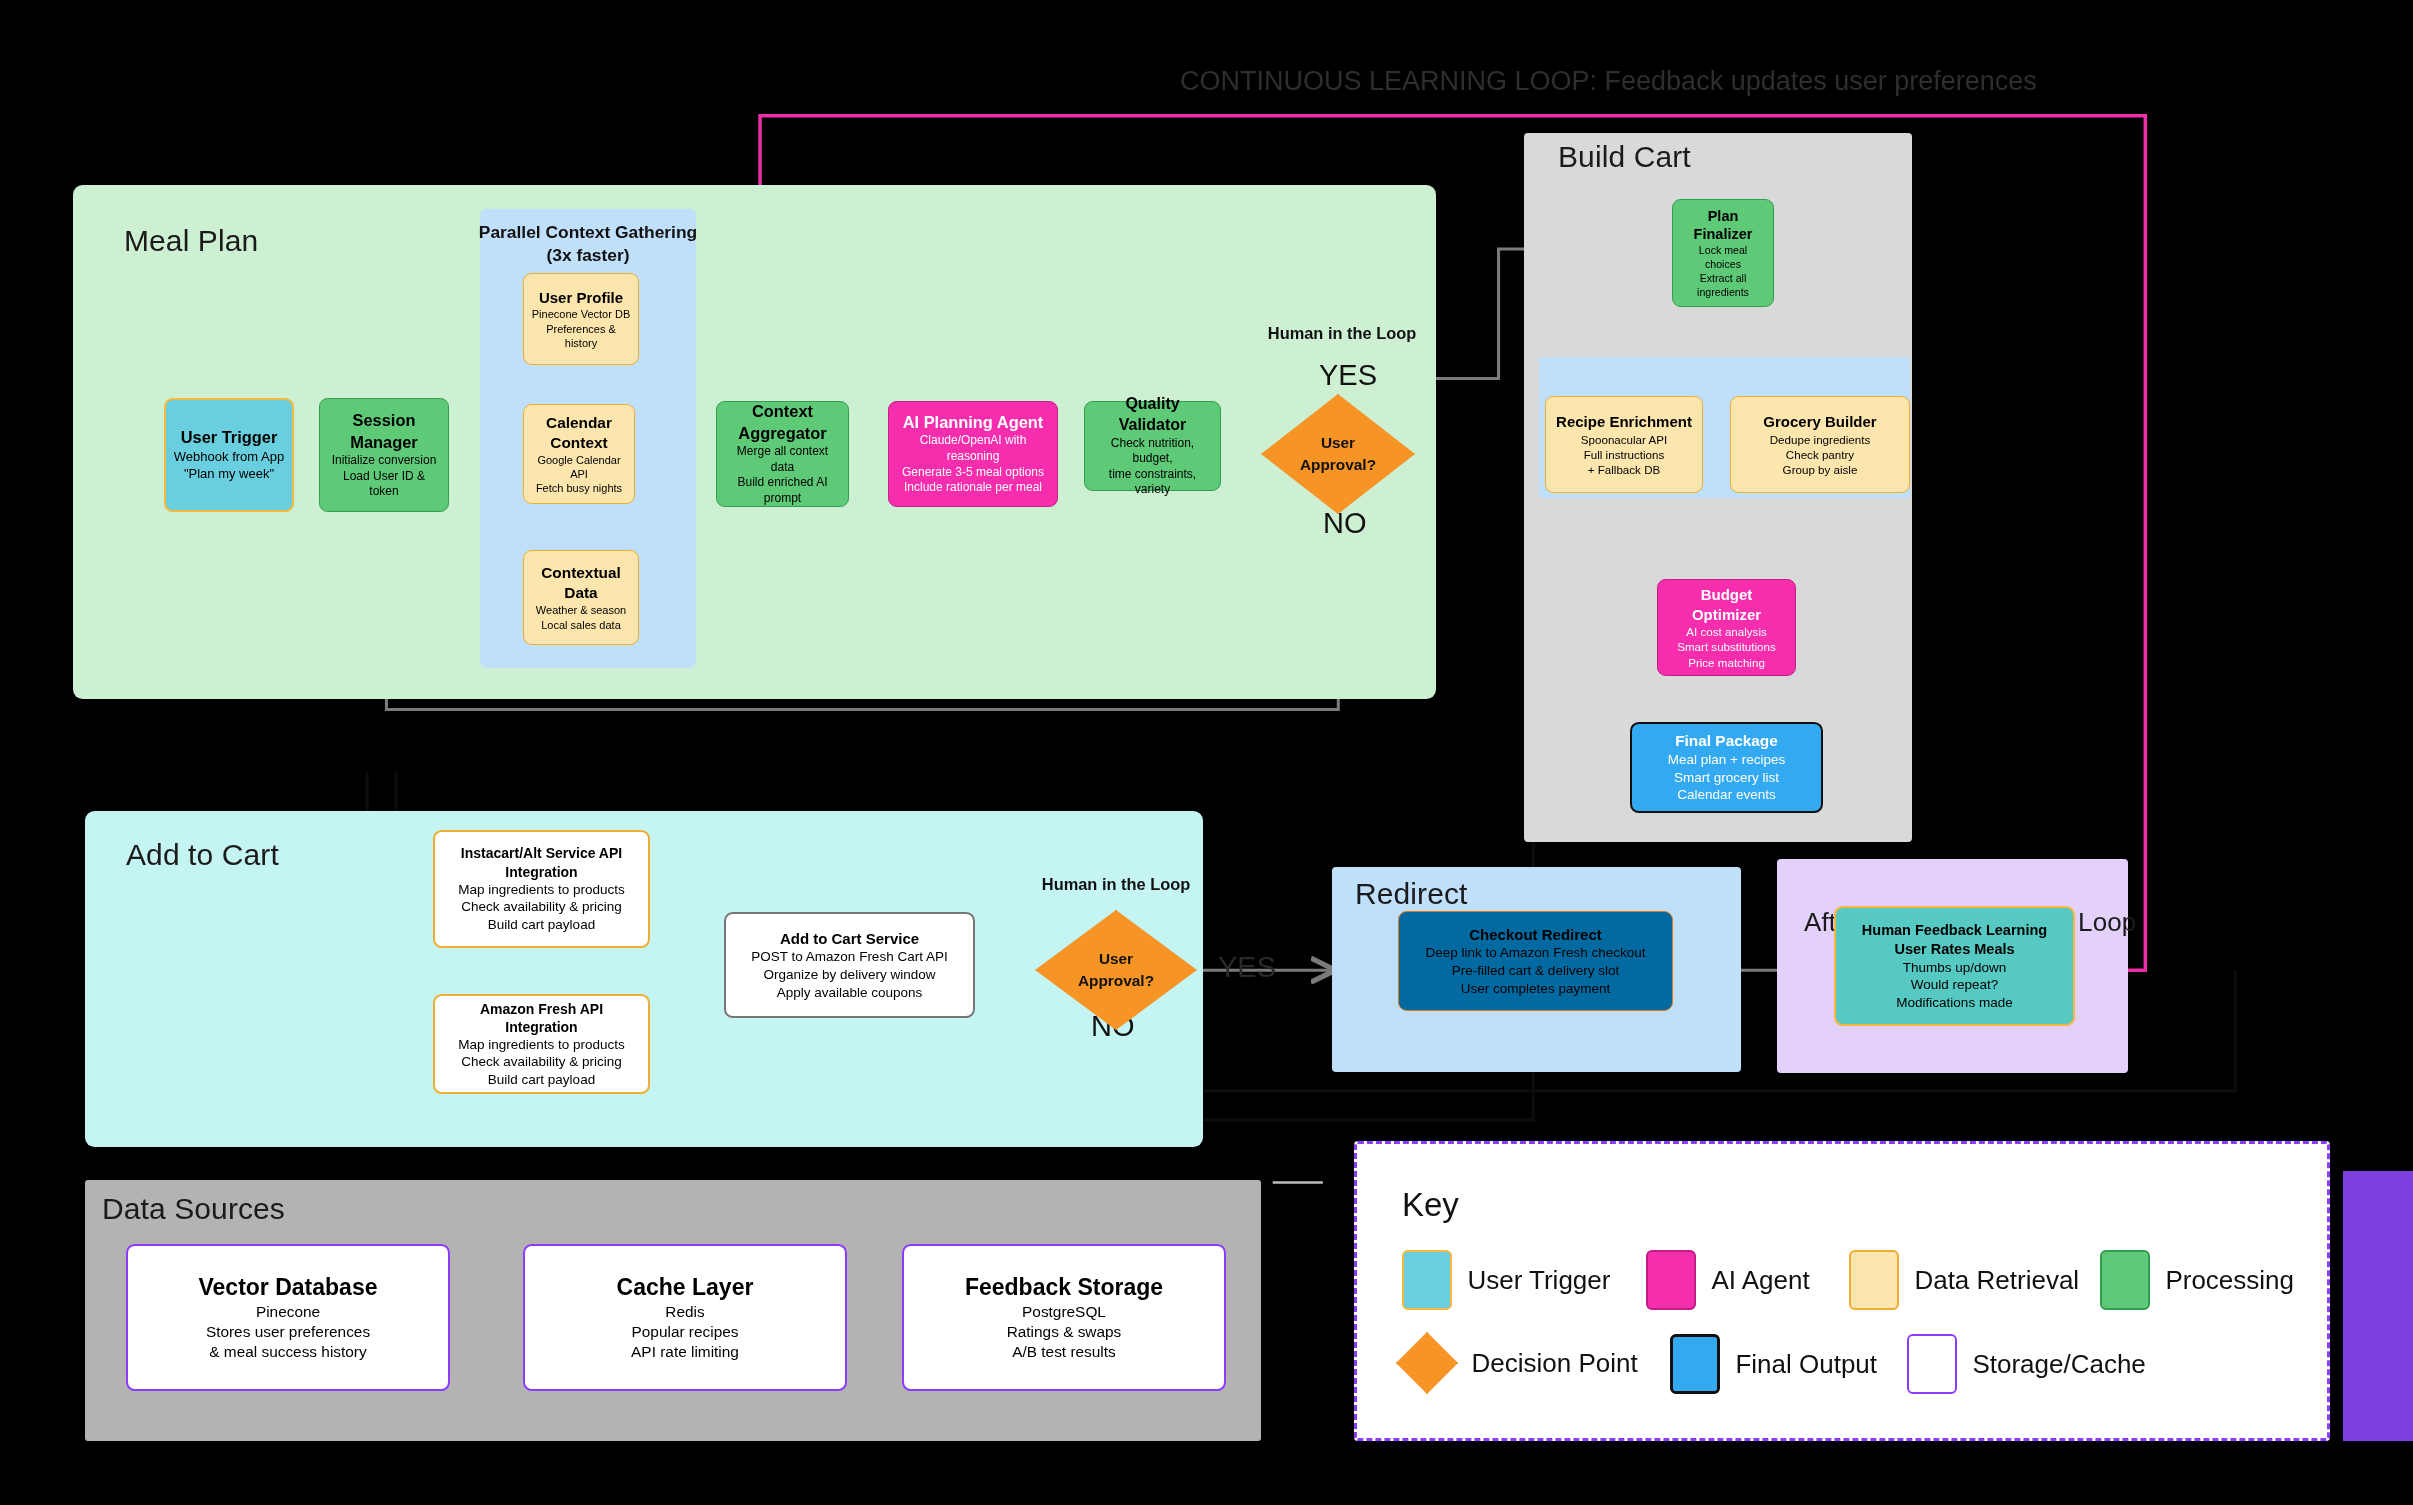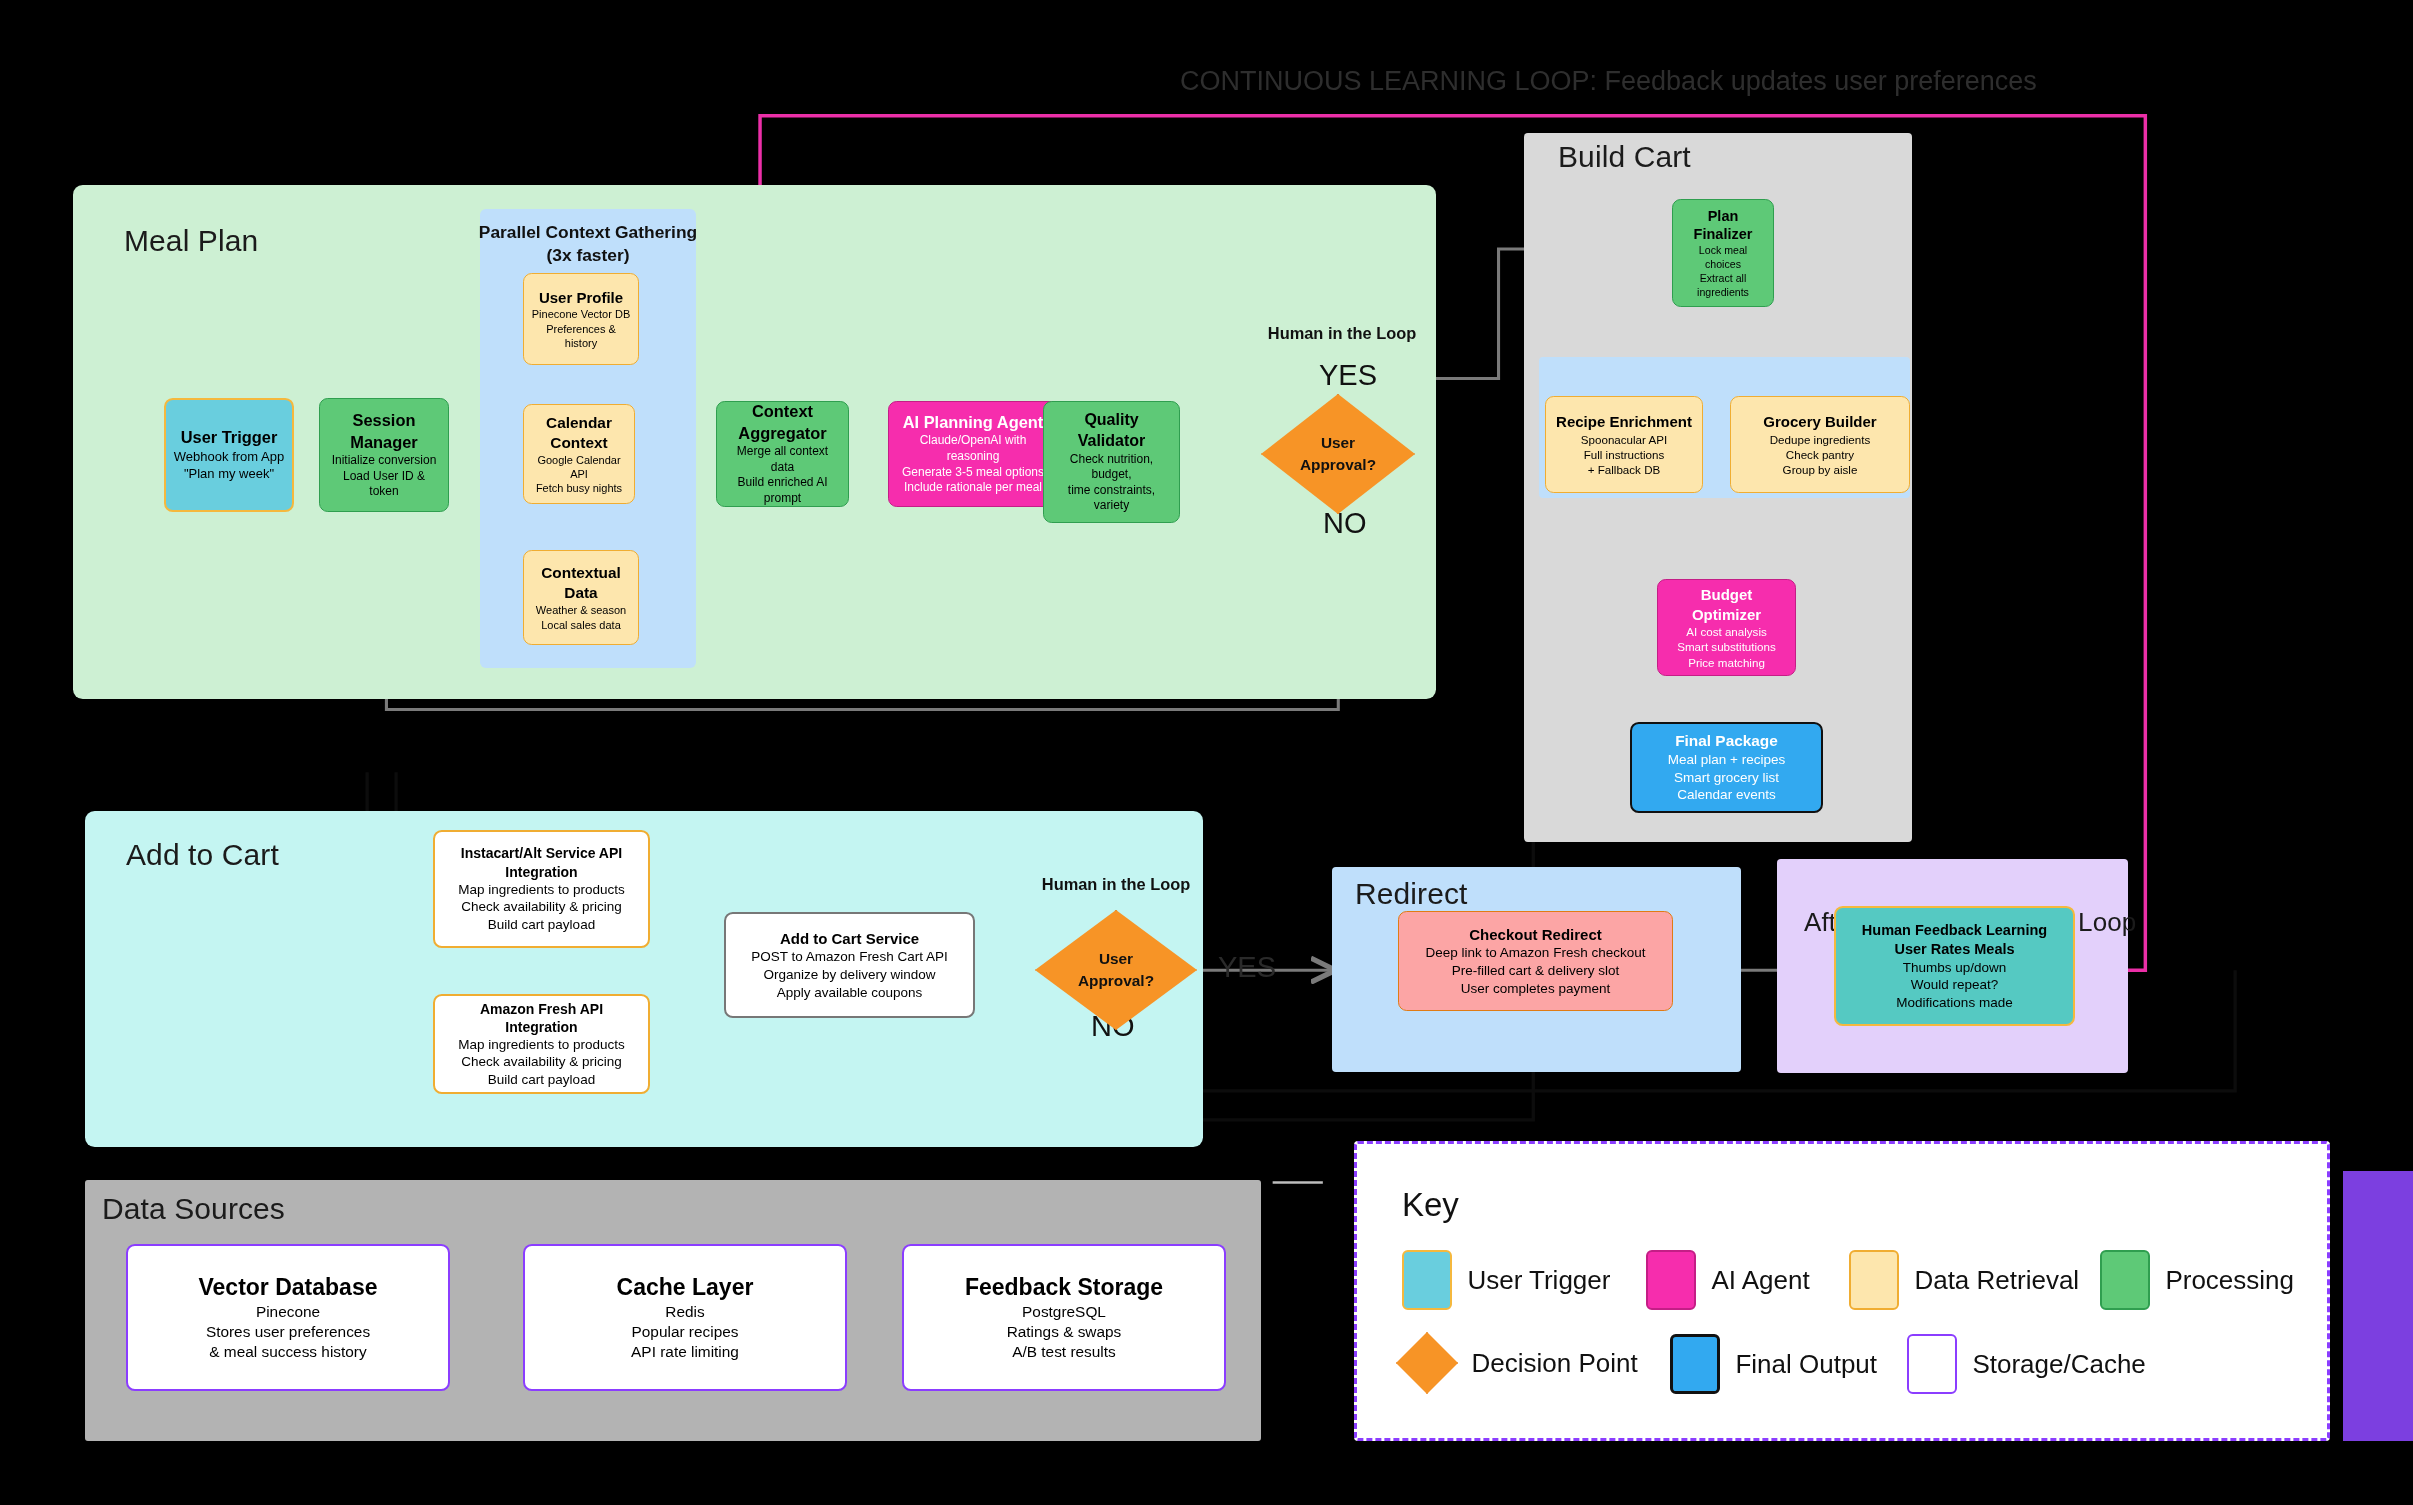--- a/index.html
+++ b/index.html
@@ -21,21 +21,21 @@
   .node .s{font-weight:normal;}
 
   .n-user   {background:#69cede;border:2.9px solid #f5b83d;}
   .n-proc   {background:#5ec977;border:1.9px solid #2f9e4f;}
   .n-ai     {background:#f62dad;border:1.9px solid #c41e86;color:#fff;}
   .n-data   {background:#fde6ad;border:1.9px solid #f0ad32;}
   .n-final  {background:#32a9f0;border:2.9px solid #111;color:#fff;}
   .n-store  {background:#ffffff;border:2.9px solid #8b3dff;}
   .n-white  {background:#ffffff;border:2.9px solid #f0ad32;}
   .n-greyw  {background:#ffffff;border:2.9px solid #777;}
-  .n-orange {background:#fca5a5;border:1.9px solid #e07b14;}
+  .n-orange {background:#0369a1;border:1.9px solid #e07b14;}
   .n-teal   {background:#55c9c2;border:2.9px solid #f5b83d;}
 
   
   .diamond{position:absolute;}
   .diamond .shape{position:absolute;inset:0;background:#f79426;
       border:1.9px solid #e07b14;
       clip-path:polygon(50% 0,100% 50%,50% 100%,0 50%);}
   .diamond .lbl{position:absolute;inset:0;display:flex;flex-direction:column;
       align-items:center;justify-content:center;font-weight:bold;
       color:#111;text-align:center;line-height:1.45;}
@@ -190,21 +190,21 @@
     <div class="s" style="font-size:12px;">Build enriched AI prompt</div>
   </div>
 
   <div class="node n-ai" style="left:888px;top:401px;width:170px;height:106px;">
     <div class="t" style="font-size:16.4px;">AI Planning Agent</div>
     <div class="s" style="font-size:12px;">Claude/OpenAI with reasoning</div>
     <div class="s" style="font-size:12px;">Generate 3-5 meal options</div>
     <div class="s" style="font-size:12px;">Include rationale per meal</div>
   </div>
 
-  <div class="node n-proc" style="left:1043px;top:401px;width:137px;height:122px;">
+  <div class="node n-proc" style="left:1084px;top:401px;width:137px;height:90px;">
     <div class="t" style="font-size:16px;">Quality Validator</div>
     <div class="s" style="font-size:12px;">Check nutrition, budget,</div>
     <div class="s" style="font-size:12px;">time constraints, variety</div>
   </div>
 
   <div class="tlabel" style="left:1342px;top:324px;transform:translateX(-50%);font-size:16.4px;font-weight:bold;">Human in the Loop</div>
   <div class="tlabel" style="left:1319px;top:359px;font-size:29px;">YES</div>
   <div class="tlabel" style="left:1323px;top:507px;font-size:29px;">NO</div>
   <div class="diamond" style="left:1261px;top:394px;width:154px;height:120px;">
     <span class="shape"></span>

